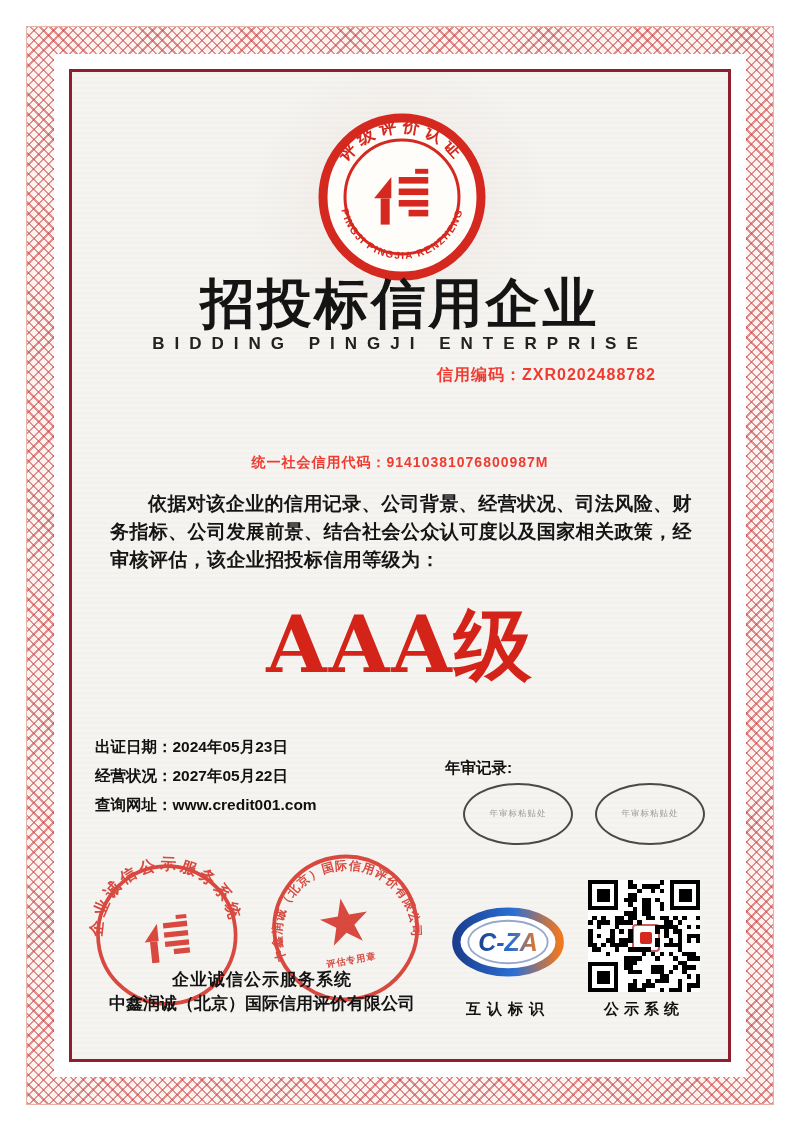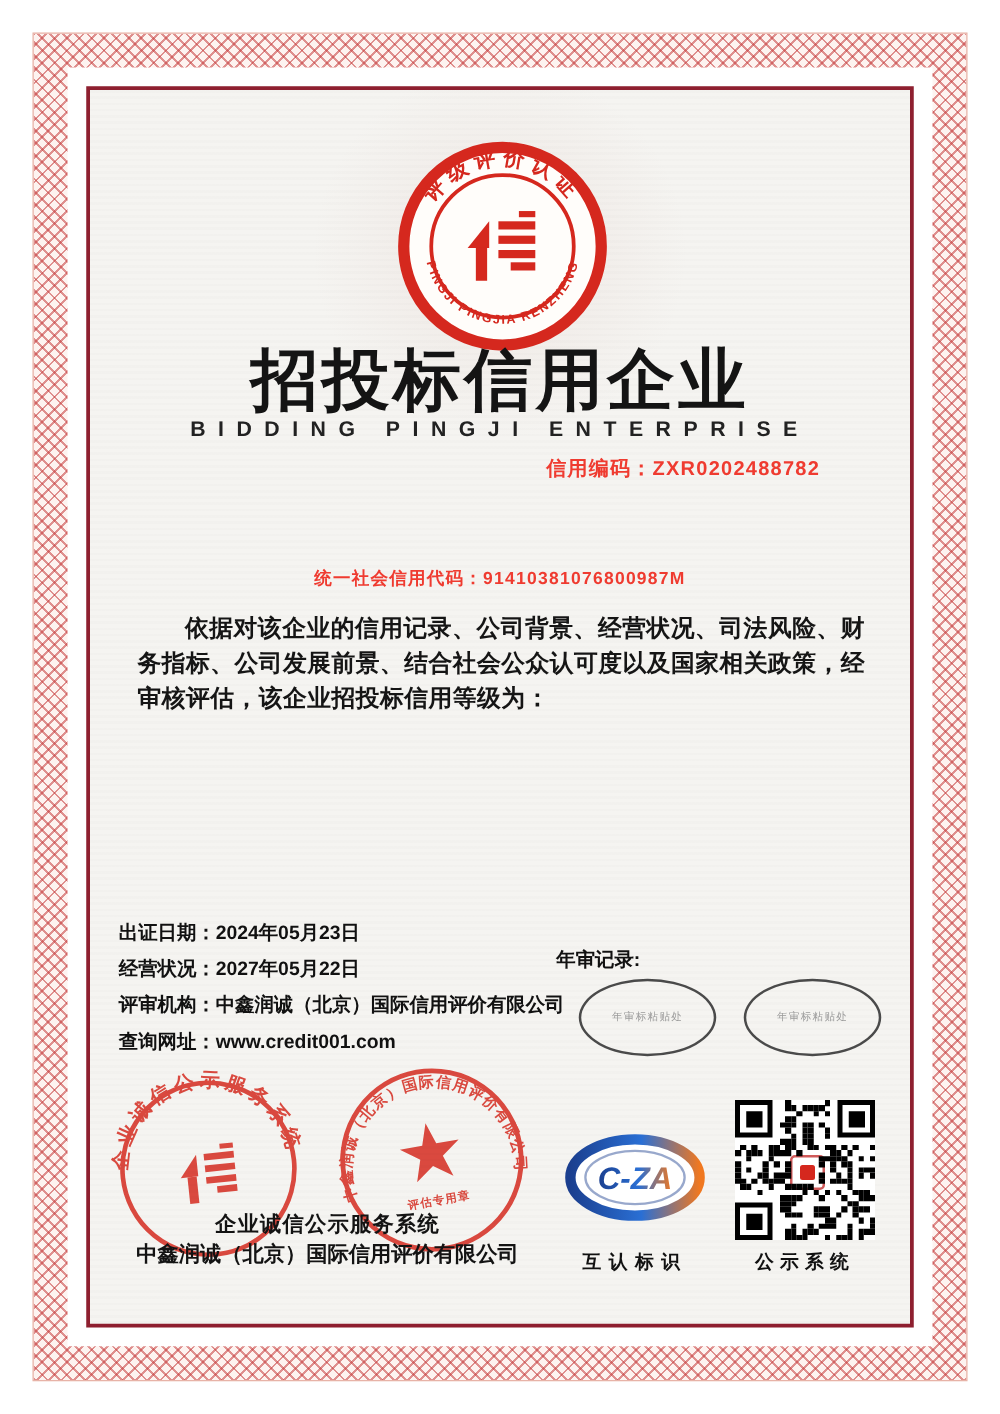--- a/index.html
+++ b/index.html
@@ -126,30 +126,28 @@
     <div class="credit-code">
       <span>信用编码：</span><span>ZXR0202488782</span>
     </div>
 
     <div class="uscc">
       <span>统一社会信用代码：</span><span>91410381076800987M</span>
     </div>
 
     <p class="bodytext">依据对该企业的信用记录、公司背景、经营状况、司法风险、财务指标、公司发展前景、结合社会公众认可度以及国家相关政策，经审核评估，该企业招投标信用等级为：</p>
 
+    <div class="grade">AAA级</div>
 
     <div class="details">
       <div class="detail-row">
         <span>出证日期：</span><span>2024年05月23日</span>
       </div>
       <div class="detail-row">
         <span>经营状况：</span><span>2027年05月22日</span>
-      </div>
-      <div class="detail-row">
-        <span>评审机构：</span><span>中鑫润诚（北京）国际信用评价有限公司</span>
       </div>
       <div class="detail-row">
         <span>查询网址：</span><span>www.credit001.com</span>
       </div>
     </div>
 
     <div class="annual-label">年审记录:</div>
     <div class="oval oval-1">
       <span>年审标粘贴处</span>
     </div>

